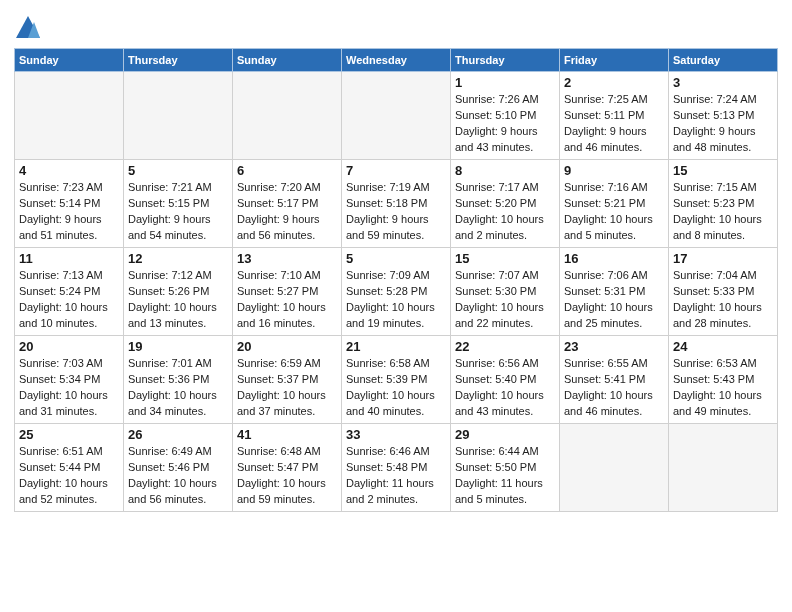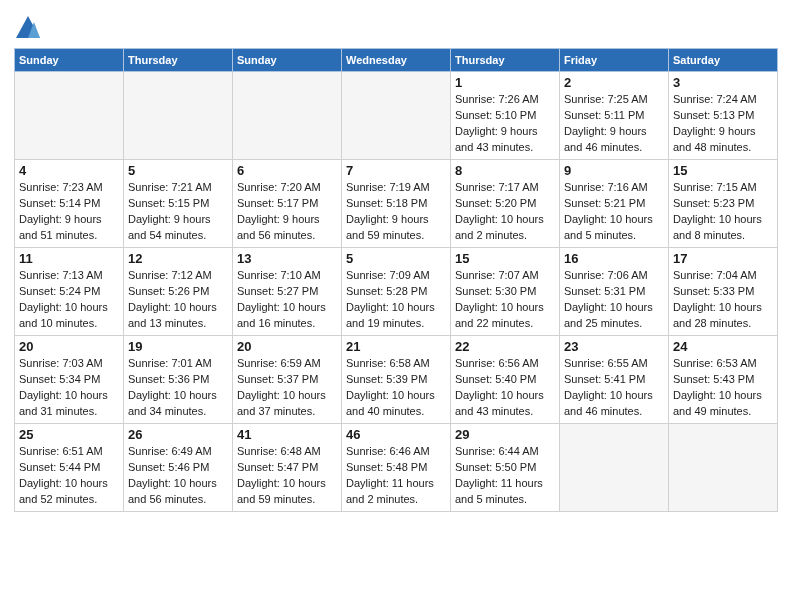--- a/index.html
+++ b/index.html
@@ -234,21 +234,21 @@
           </td>
           <td>
             <span class="day-num">26</span>
             <div class="day-info">Sunrise: 6:49 AM<br>Sunset: 5:46 PM<br>Daylight: 10 hours<br>and 56 minutes.</div>
           </td>
           <td>
             <span class="day-num">41</span>
             <div class="day-info">Sunrise: 6:48 AM<br>Sunset: 5:47 PM<br>Daylight: 10 hours<br>and 59 minutes.</div>
           </td>
           <td>
-            <span class="day-num">46</span>
+            <span class="day-num">33</span>
             <div class="day-info">Sunrise: 6:46 AM<br>Sunset: 5:48 PM<br>Daylight: 11 hours<br>and 2 minutes.</div>
           </td>
           <td>
             <span class="day-num">29</span>
             <div class="day-info">Sunrise: 6:44 AM<br>Sunset: 5:50 PM<br>Daylight: 11 hours<br>and 5 minutes.</div>
           </td>
           <td class="empty"></td>
           <td class="empty"></td>
         </tr>
       </tbody>

